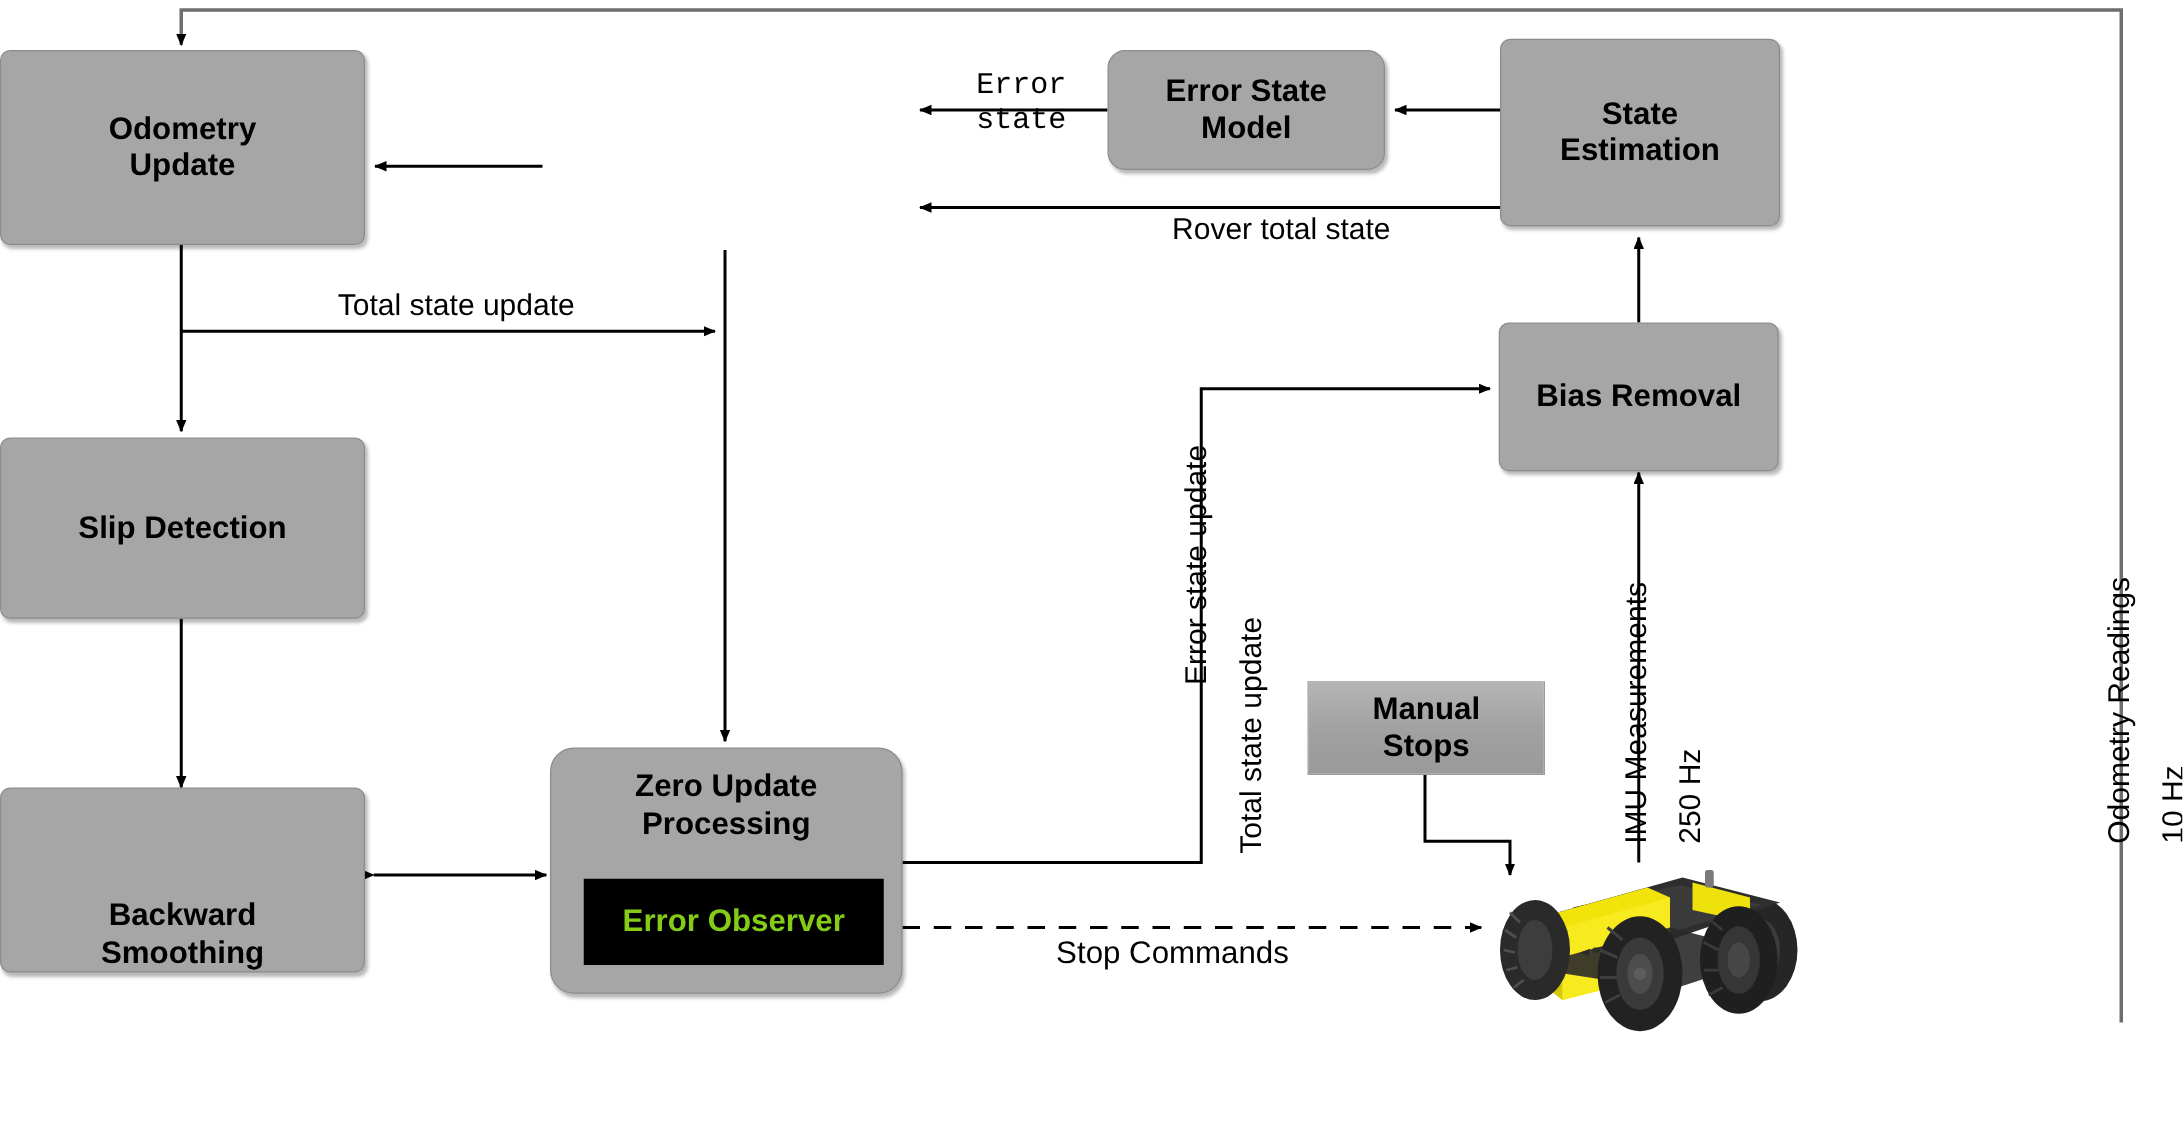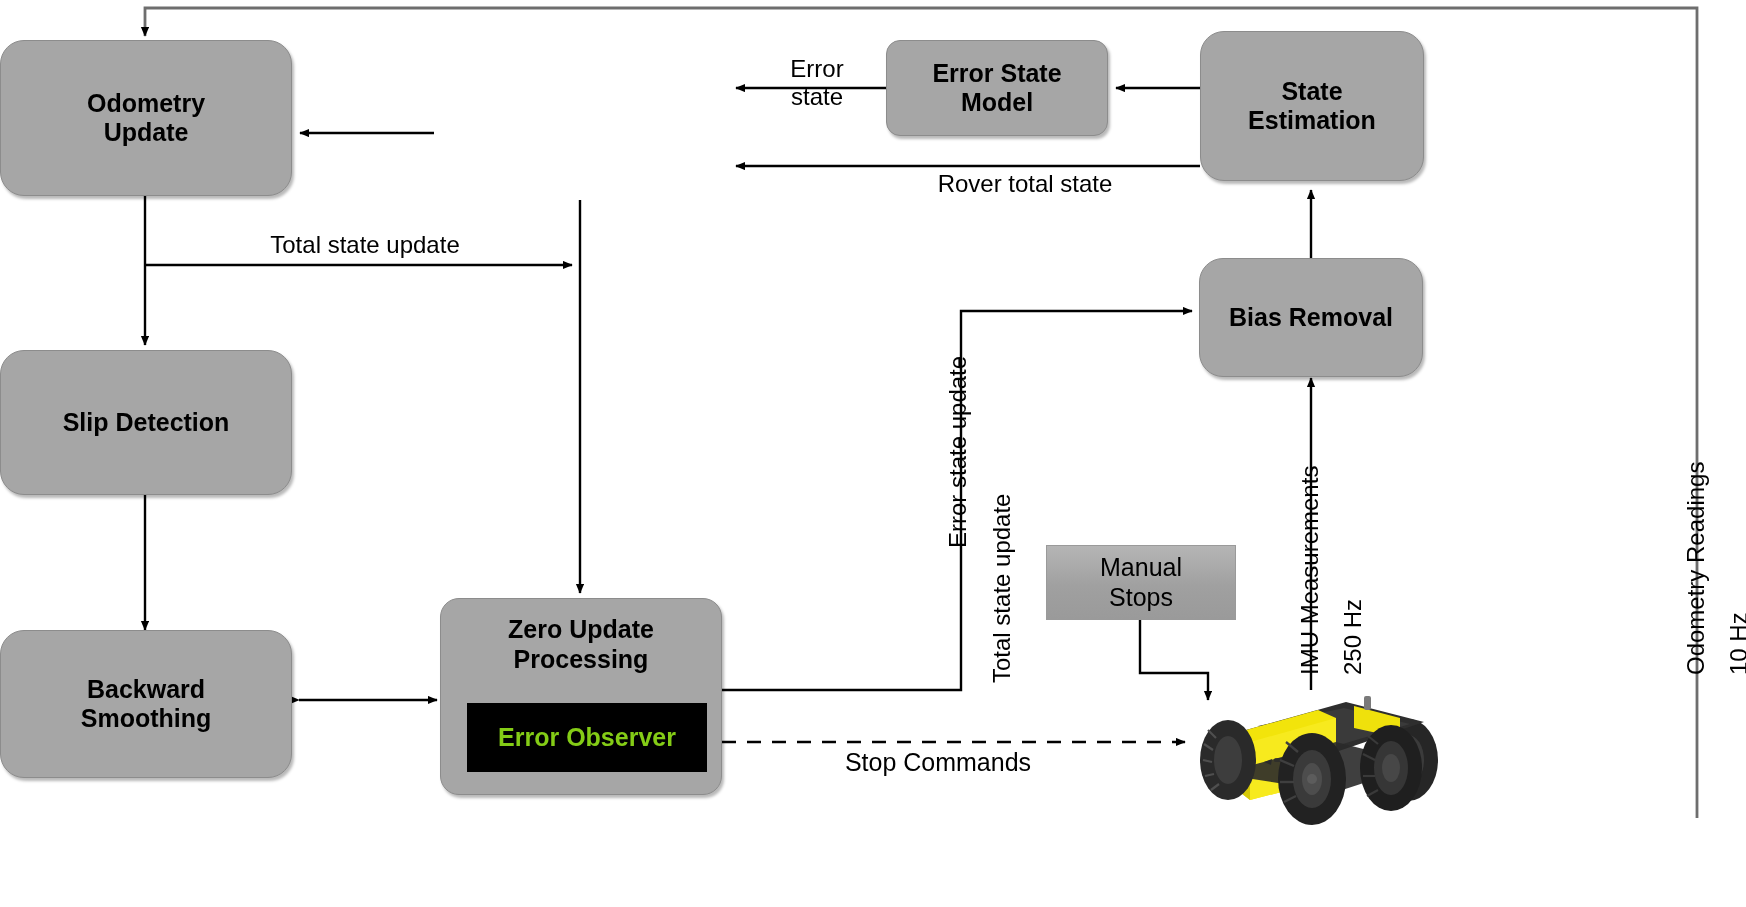--- a/index.html
+++ b/index.html
@@ -23,21 +23,21 @@
     width: 1746px;
     height: 907px;
     pointer-events: none;
   }
   
   .node {
     position: absolute;
     box-sizing: border-box;
     background: #a6a6a6;
     border: 1.5px solid #8c8c8c;
-    border-radius: 24px;
+    border-radius: 8px;
     display: flex;
     align-items: center;
     justify-content: center;
     text-align: center;
     font-weight: bold;
     color: #000000;
     line-height: 1.18;
     box-shadow: 2px 3px 3px rgba(0,0,0,0.28);
     z-index: 5;
   }
@@ -61,21 +61,21 @@
 
   .plainbox {
     position: absolute;
     box-sizing: border-box;
     background: linear-gradient(180deg, #b5b5b5 0%, #a0a0a0 55%, #9a9a9a 100%);
     border: 1px solid #9a9a9a;
     display: flex;
     align-items: center;
     justify-content: center;
     text-align: center;
-    font-weight: normal;
+    font-weight: bold;
     color: #000000;
     line-height: 1.18;
     z-index: 5;
   }
 
   
   .elabel {
     position: absolute;
     color: #000000;
     font-weight: normal;
@@ -162,39 +162,39 @@
   </div>
 
   <div class="node" style="left:1199px; top:258px; width:224px; height:119px; font-size:25px;">
     <span class="node-label">Bias Removal</span>
   </div>
 
   <div class="node" style="left:0px; top:350px; width:292px; height:145px; font-size:25px;">
     <span class="node-label">Slip Detection</span>
   </div>
 
-  <div class="node" style="left:0px; top:630px; width:292px; height:148px; font-size:25px;">
+  <div class="node" style="left:0px; top:630px; width:292px; height:148px; font-size:25px;align-items:flex-end;">
     <span class="node-label">Backward
 Smoothing</span>
   </div>
 
   <div class="node zup" style="left:440px; top:598px; width:282px; height:197px; font-size:25px;">
     <span class="node-label">Zero Update
 Processing</span>
     <div class="inner-black" style="position:absolute; left:26px; top:104px; width:240px; height:69px; font-size:25px;">
       <span>Error Observer</span>
     </div>
   </div>
 
   <div class="plainbox" style="left:1046px; top:545px; width:190px; height:75px; font-size:25px;">
     <span class="node-label">Manual
 Stops</span>
   </div>
 
-  <div class="elabel" style="left:762px; top:55px; width:110px; font-size:24px;">Error
+  <div class="elabel" style="left:762px; top:55px; width:110px; font-size:24px;font-family:Liberation Mono, monospace;">Error
 state</div>
 
   <div class="elabel" style="left:905px; top:170px; width:240px; font-size:24px;">Rover total state</div>
 
   <div class="elabel" style="left:240px; top:231px; width:250px; font-size:24px;">Total state update</div>
 
   <div class="elabel rot90" style="left:944px; top:548px; font-size:24px;">Error state update</div>
 
   <div class="elabel rot90" style="left:988px; top:683px; font-size:24px;">Total state update</div>
 

